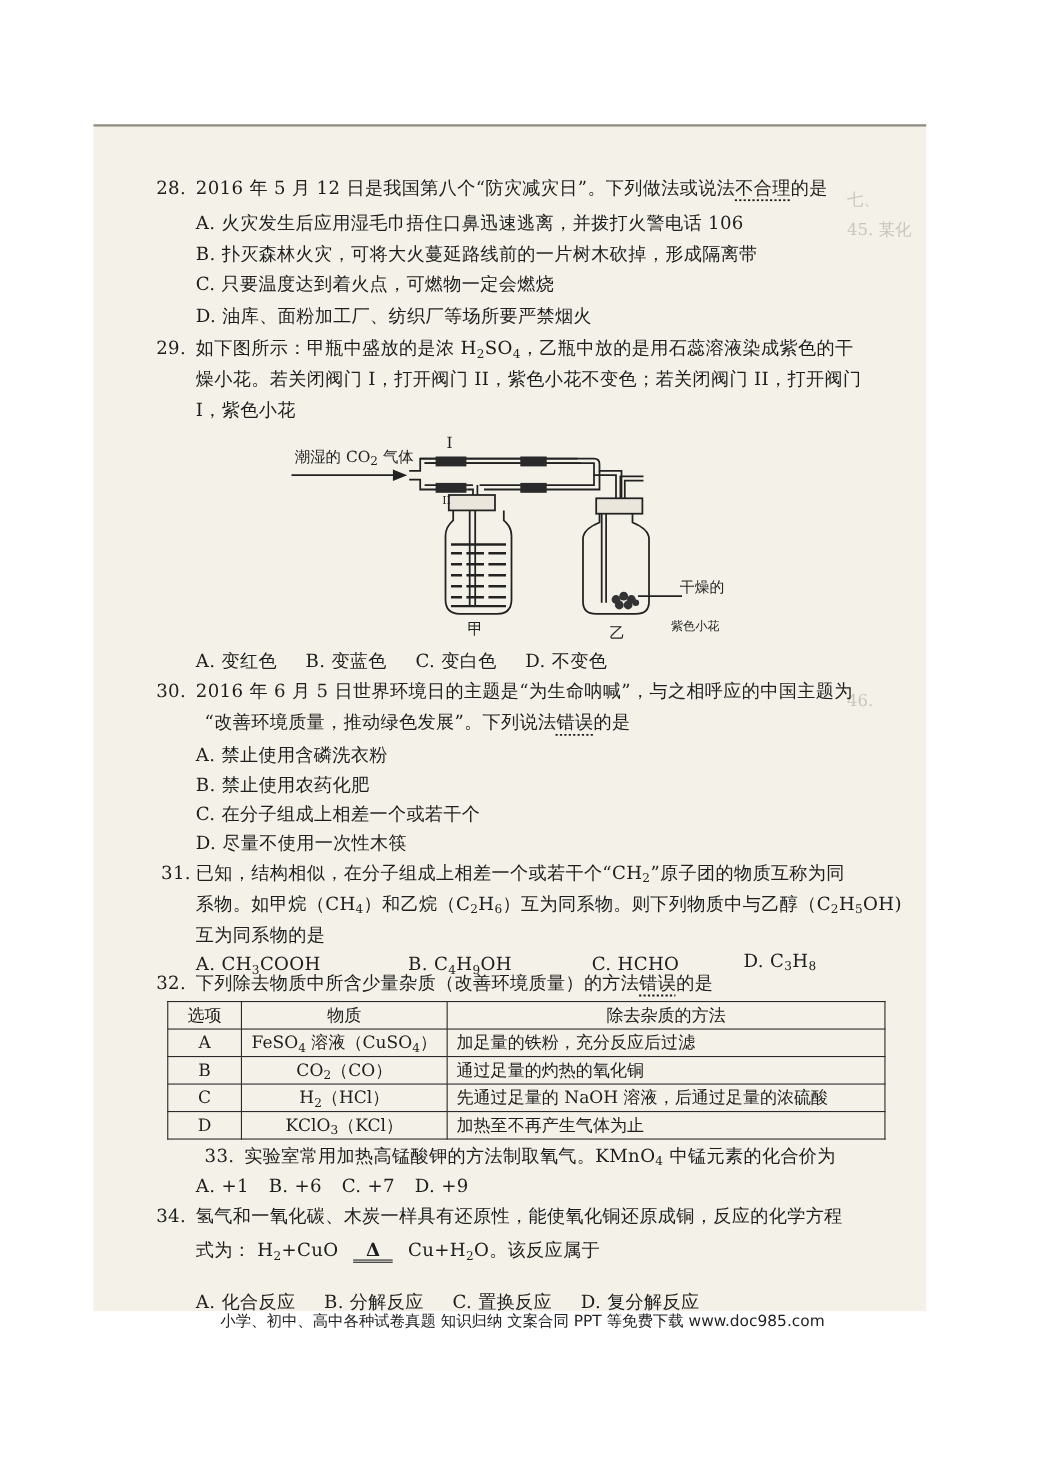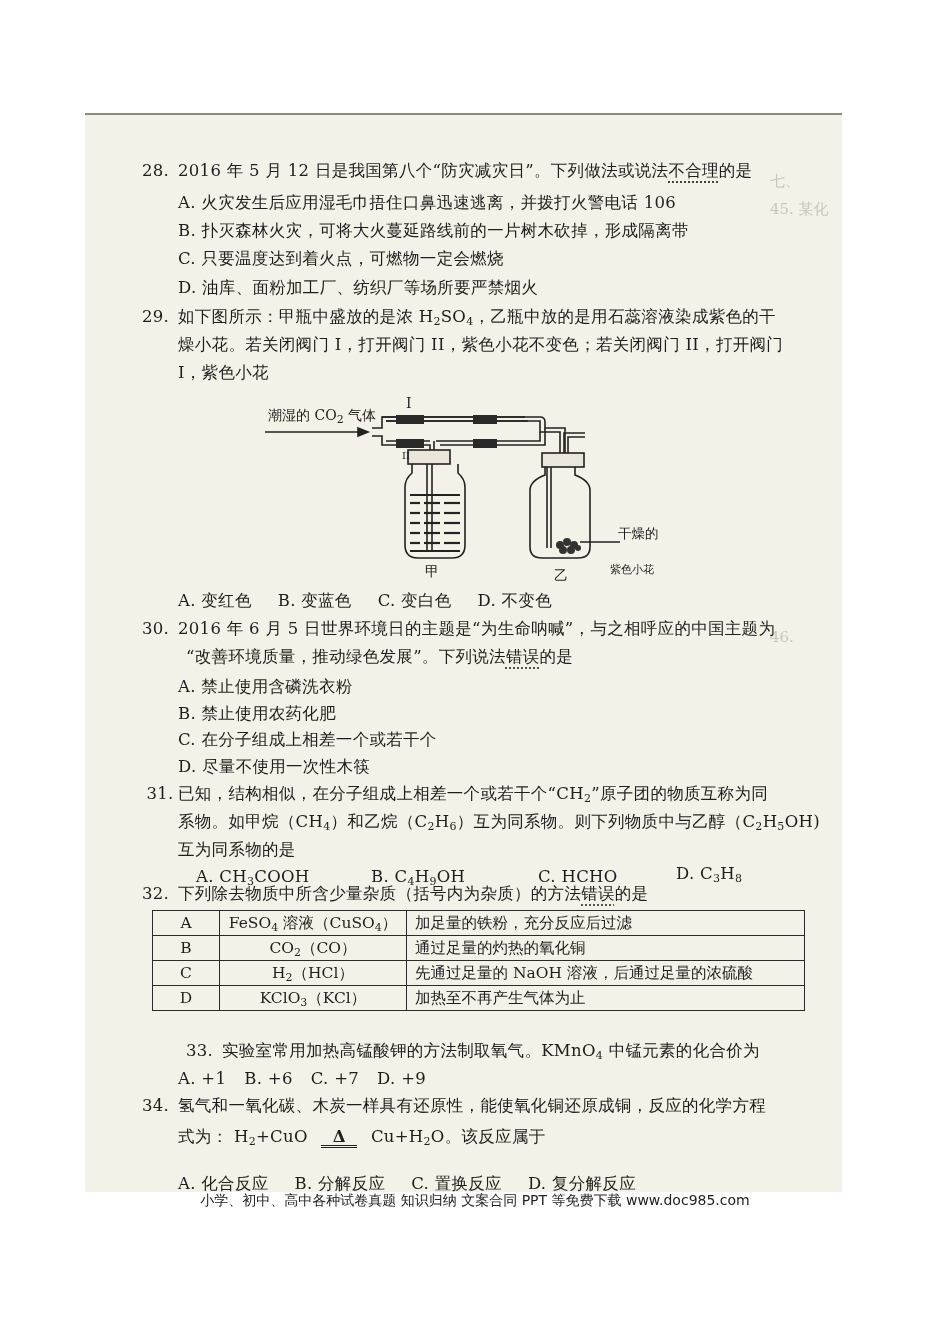--- a/index.html
+++ b/index.html
@@ -157,30 +157,35 @@
 <div class="line" style="top:646px;left:170px;margin-left:16px;"><span>“改善环境质量，推动绿色发展”。下列说法</span><span style="text-decoration: underline dotted; text-underline-offset: 6px;">错误</span><span>的是</span></div>
 <div class="line opt" style="top:676px;"><span>A.</span> <span>禁止使用含磷洗衣粉</span></div>
 <div class="line opt" style="top:703px;"><span>B.</span> <span>禁止使用农药化肥</span></div>
 <div class="line opt" style="top:729px;"><span>C.</span> <span>在分子组成上相差一个或若干个</span></div>
 <div class="line opt" style="top:756px;"><span>D.</span> <span>尽量不使用一次性木筷</span></div>
 
 <div class="line q" style="top:783px;text-align:center;"><span class="qnum">31.</span><span>已知，结构相似，在分子组成上相差一个或若干个“CH</span><sub>2</sub><span>”原子团的物质互称为同</span></div>
 <div class="line cont" style="top:811px;"><span>系物。如甲烷（CH</span><sub>4</sub><span>）和乙烷（C</span><sub>2</sub><span>H</span><sub>6</sub><span>）互为同系物。则下列物质中与乙醇（C</span><sub>2</sub><span>H</span><sub>5</sub><span>OH)</span></div>
 <div class="line cont" style="top:839px;"><span>互为同系物的是</span></div>
 <div class="line opt" style="top:866px;width:640px;">
-  <span style="position:absolute;left:0;margin-left:18px;"><span>A.</span> <span>CH</span><sub>3</sub><span>COOH</span></span>
+  <span style="position:absolute;left:0;"><span>A.</span> <span>CH</span><sub>3</sub><span>COOH</span></span>
   <span style="position:absolute;left:193px;"><span>B.</span> <span>C</span><sub>4</sub><span>H</span><sub>9</sub><span>OH</span></span>
   <span style="position:absolute;left:360px;"><span>C.</span> <span>HCHO</span></span>
   <span style="position:absolute;left:498px;top:-3px;"><span>D.</span> <span>C</span><sub>3</sub><span>H</span><sub>8</sub></span>
 </div>
 
-<div class="line q" style="top:883px;"><span class="qnum">32.</span><span>下列除去物质中所含少量杂质（括号内为杂质）的方法</span><span style="text-decoration: underline dotted; text-underline-offset: 6px;">错误</span><span>的是</span></div>
+<div class="line q" style="top:883px;"><span class="qnum">32.</span><span>下列除去物质中所含少量杂质（改善环境质量）的方法</span><span style="text-decoration: underline dotted; text-underline-offset: 6px;">错误</span><span>的是</span></div>
 
 <table class="qtable">
   <tbody>
+      <tr class="head">
+    <td class="c1">选项</td>
+    <td class="c2">物质</td>
+    <td class="c3">除去杂质的方法</td>
+  </tr>
   <tr>
     <td class="c1">A</td>
     <td class="c2"><span>FeSO</span><sub>4</sub><span> 溶液（CuSO</span><sub>4</sub><span>）</span></td>
     <td class="c3">加足量的铁粉，充分反应后过滤</td>
   </tr>
   <tr>
     <td class="c1">B</td>
     <td class="c2"><span>CO</span><sub>2</sub><span>（CO）</span></td>
     <td class="c3">通过足量的灼热的氧化铜</td>
   </tr>

